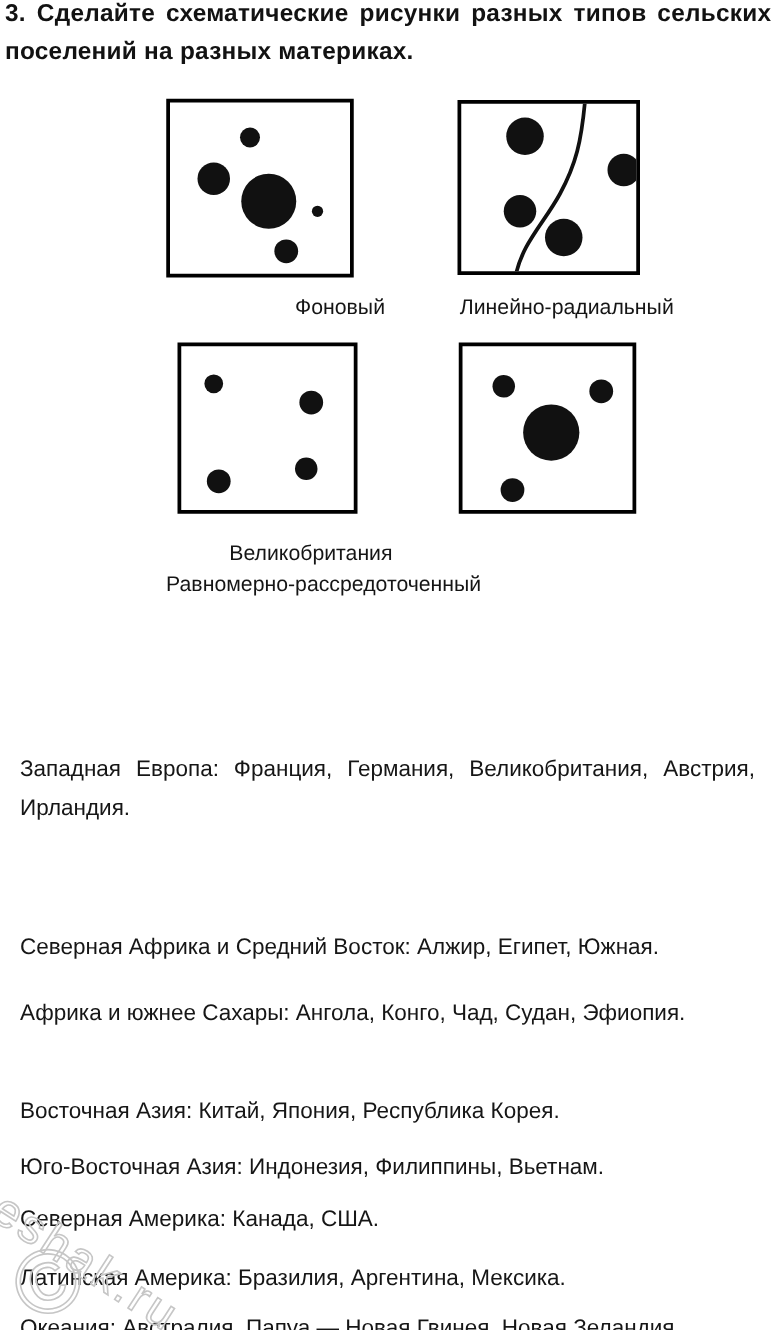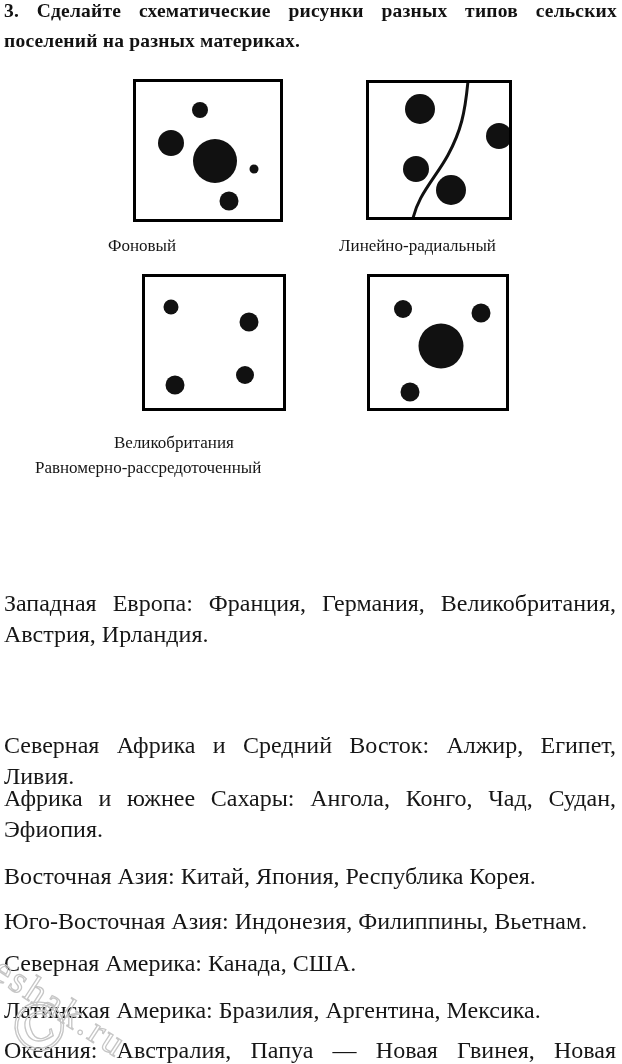--- a/index.html
+++ b/index.html
@@ -1,21 +1,21 @@
 <!DOCTYPE html>
 <html><head>
 <meta charset="utf-8">
 <style>
   html,body{margin:0;padding:0;background:#ffffff;}
   .page{
     position:relative;
     width:622px;height:1064px;
     background:#ffffff;
     overflow:hidden;
-    font-family:Liberation Serif, serif;
+    font-family:Liberation Sans, sans-serif;
     color:#121212;
   }
   
   .task-heading{
     position:absolute;left:4px;right:5px;margin:0;
     font-size:19.5px;font-weight:700;line-height:30px;
     text-align:justify;text-align-last:left;
     letter-spacing:.2px;
   }
   .h3{top:-4px;}
@@ -29,31 +29,31 @@
   }
   .sq-box svg{display:block;}
   .box1{left:133px;top:79px;width:150px;height:143px;}
   .box2{left:366px;top:80px;width:146px;height:140px;}
   .box3{left:142px;top:274px;width:144px;height:137px;}
   .box4{left:367px;top:274px;width:142px;height:137px;}
   
   .fig-label{
     position:absolute;
     font-size:17px;line-height:22px;
-    text-align:left;color:#151515;
+    text-align:right;color:#151515;
   }
   .label1{left:108px;width:200px;top:235px;}
   .label2{left:339px;width:200px;top:235px;}
   .label3a{left:114px;width:200px;top:432px;}
   .label3b{left:35px;width:350px;top:457px;}
   .label4{left:338px;width:200px;top:434px;}
   
   .region-p{
-    position:absolute;left:4px;right:6px;margin:0;
-    font-size:24px;line-height:31px;
+    position:absolute;left:4px;right:6px;margin:12px;
+    font-size:18px;line-height:31px;
     text-align:justify;text-align-last:left;
     color:#161616;
   }
   
   .watermark-text{
     position:absolute;left:-4px;top:938px;
     transform:rotate(33deg);transform-origin:0 0;
     font-size:38px;letter-spacing:3px;font-weight:400;
     color:transparent;
     -webkit-text-stroke:1.3px #c6c6c6;
@@ -112,21 +112,21 @@
         <circle cx="111" cy="36" r="9.5" fill="#111111"></circle>
         <circle cx="71" cy="69" r="22.5" fill="#111111"></circle>
         <circle cx="40" cy="115" r="9.5" fill="#111111"></circle>
       </svg>
   </div>
   <div class="fig-label label3a">Великобритания</div>
   <div class="fig-label label3b">Равномерно-рассредоточенный</div>
 
 
   <p class="region-p" style="top:588px">Западная Европа: Франция, Германия, Великобритания, Австрия, Ирландия.</p>
-  <p class="region-p" style="top:730px">Северная Африка и Средний Восток: Алжир, Египет, Ливия.</p>
+  <p class="region-p" style="top:730px">Северная Африка и Средний Восток: Алжир, Египет, Южная.</p>
   <p class="region-p" style="top:783px">Африка и южнее Сахары: Ангола, Конго, Чад, Судан, Эфиопия.</p>
   <p class="region-p" style="top:861px">Восточная Азия: Китай, Япония, Республика Корея.</p>
   <p class="region-p" style="top:948px">Северная Америка: Канада, США.</p>
   <p class="region-p" style="top:906px">Юго-Восточная Азия: Индонезия, Филиппины, Вьетнам.</p>
   <p class="region-p" style="top:995px">Латинская Америка: Бразилия, Аргентина, Мексика.</p>
   <p class="region-p" style="top:1035px">Океания: Австралия, Папуа — Новая Гвинея, Новая Зеландия.</p>
 
   <div class="watermark-text">reshak.ru</div>
   <div class="watermark-copyright">©</div>
 

